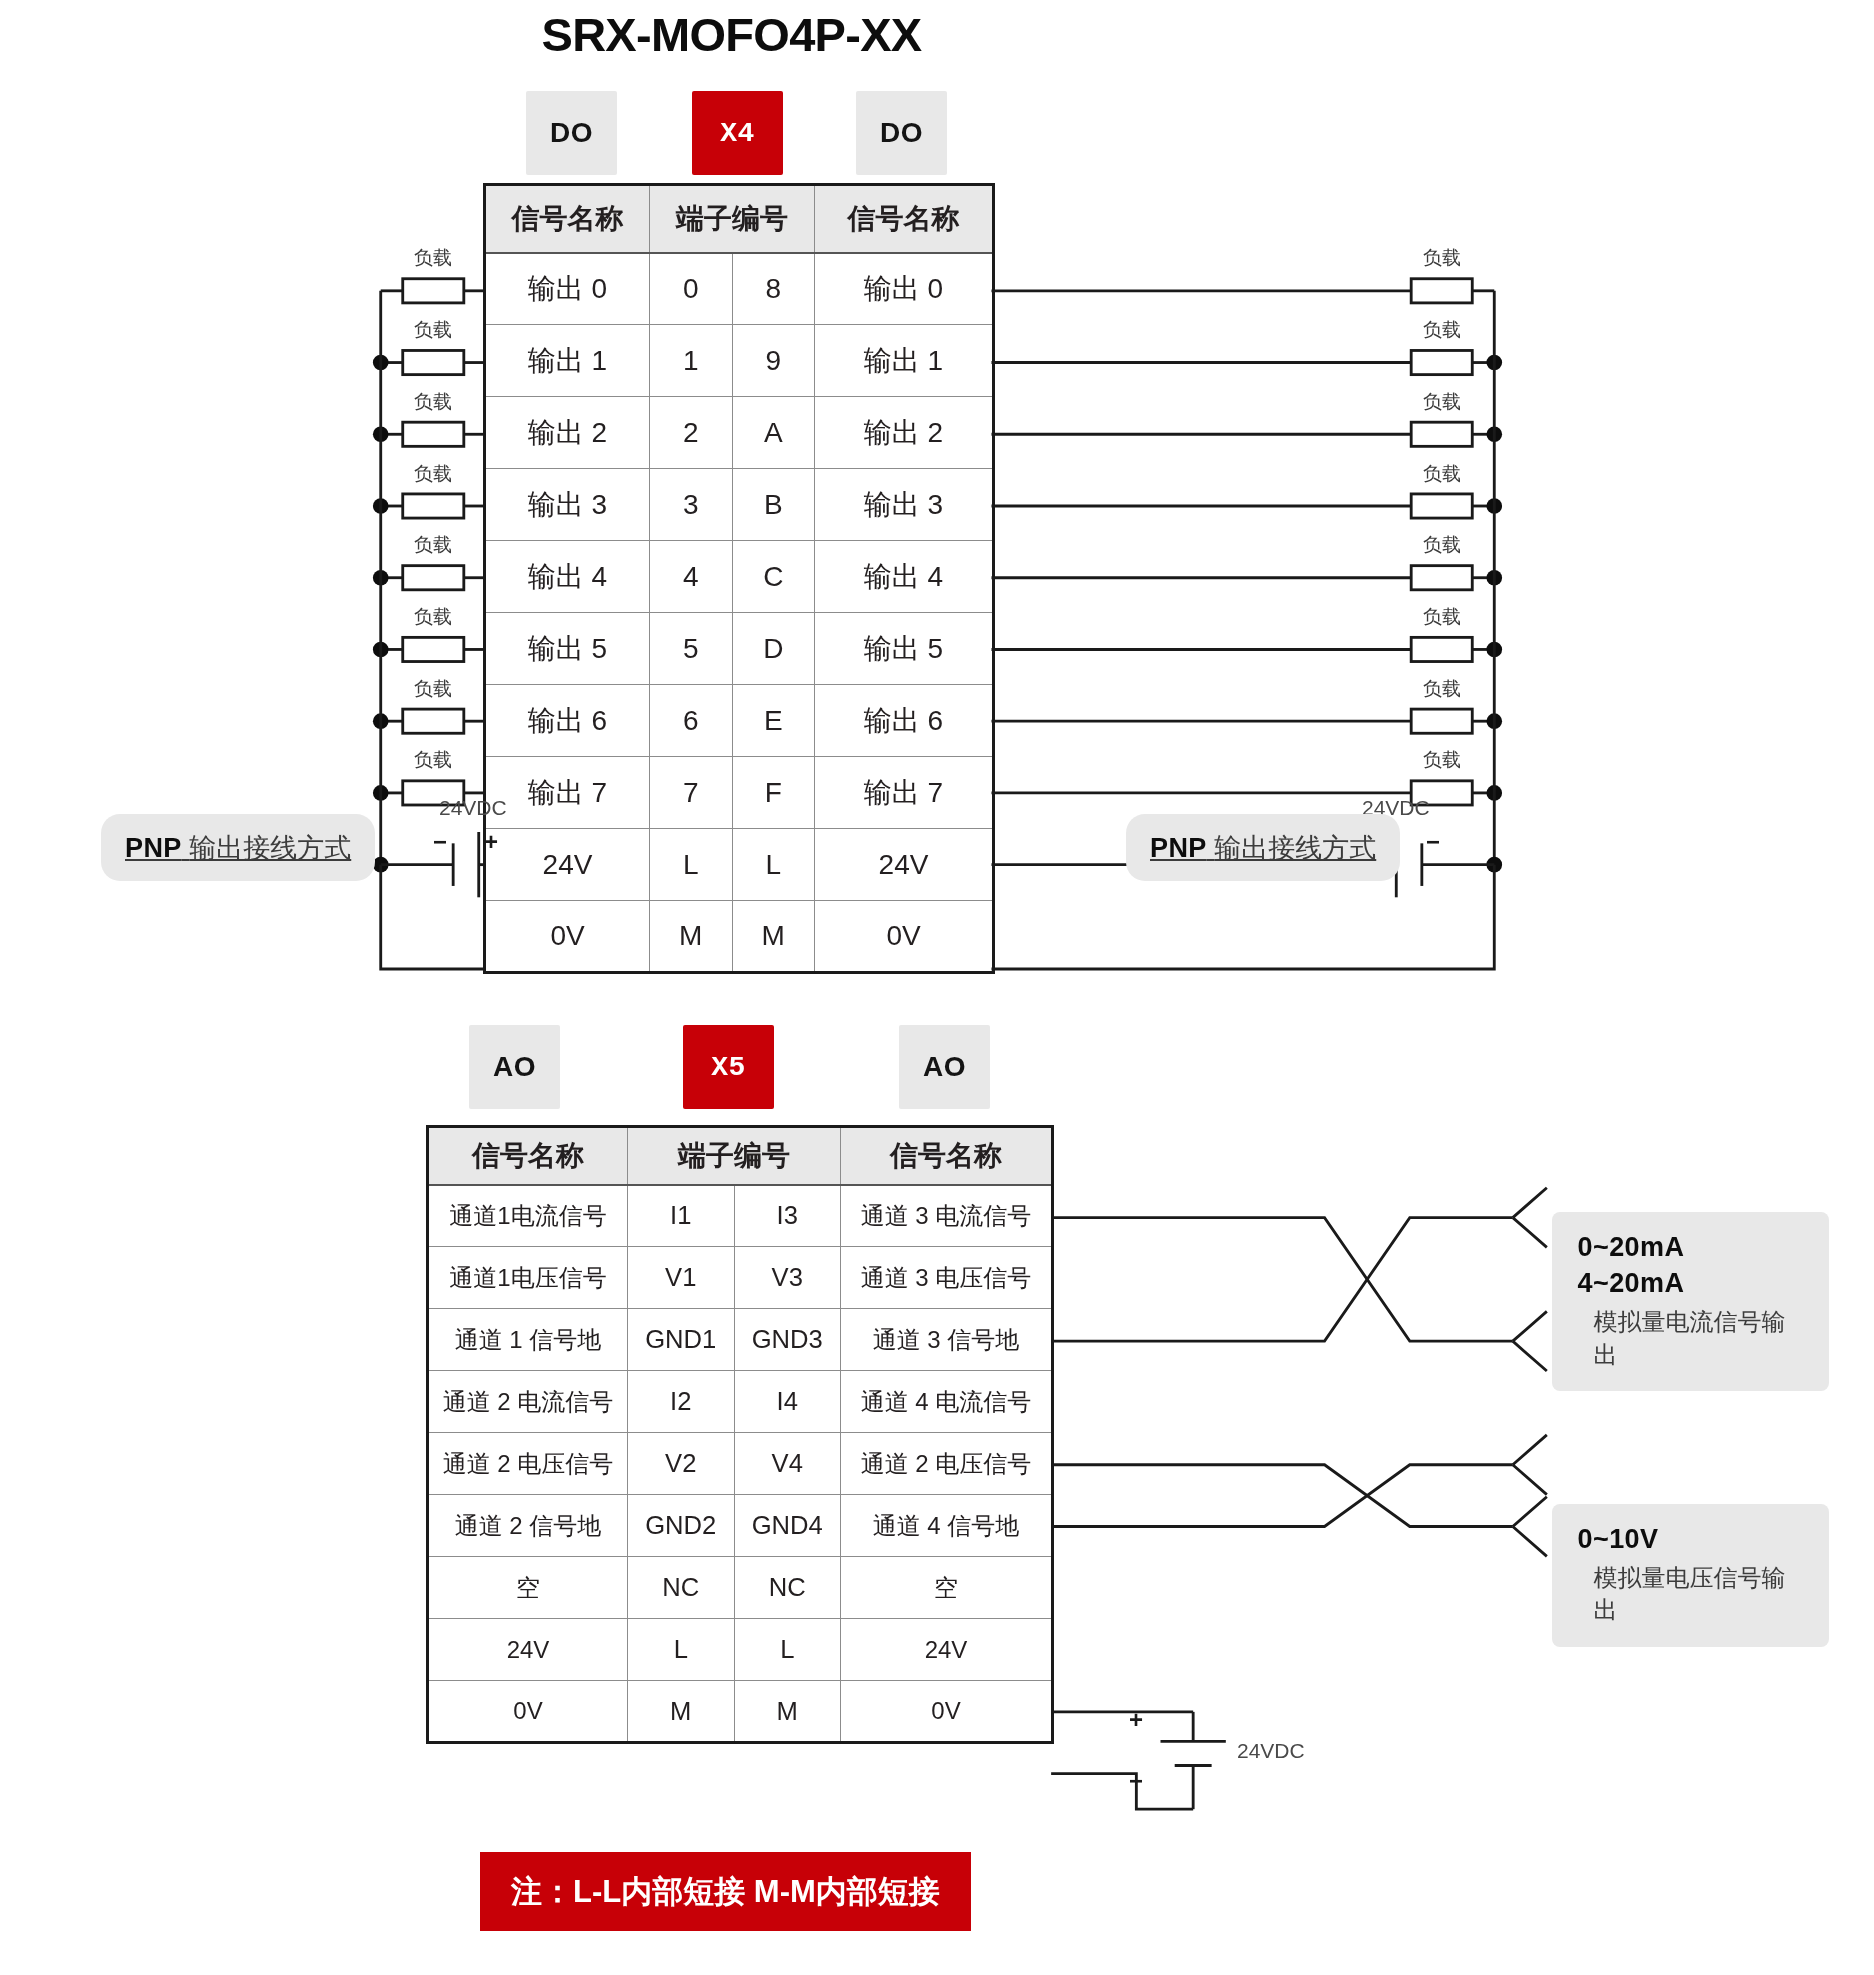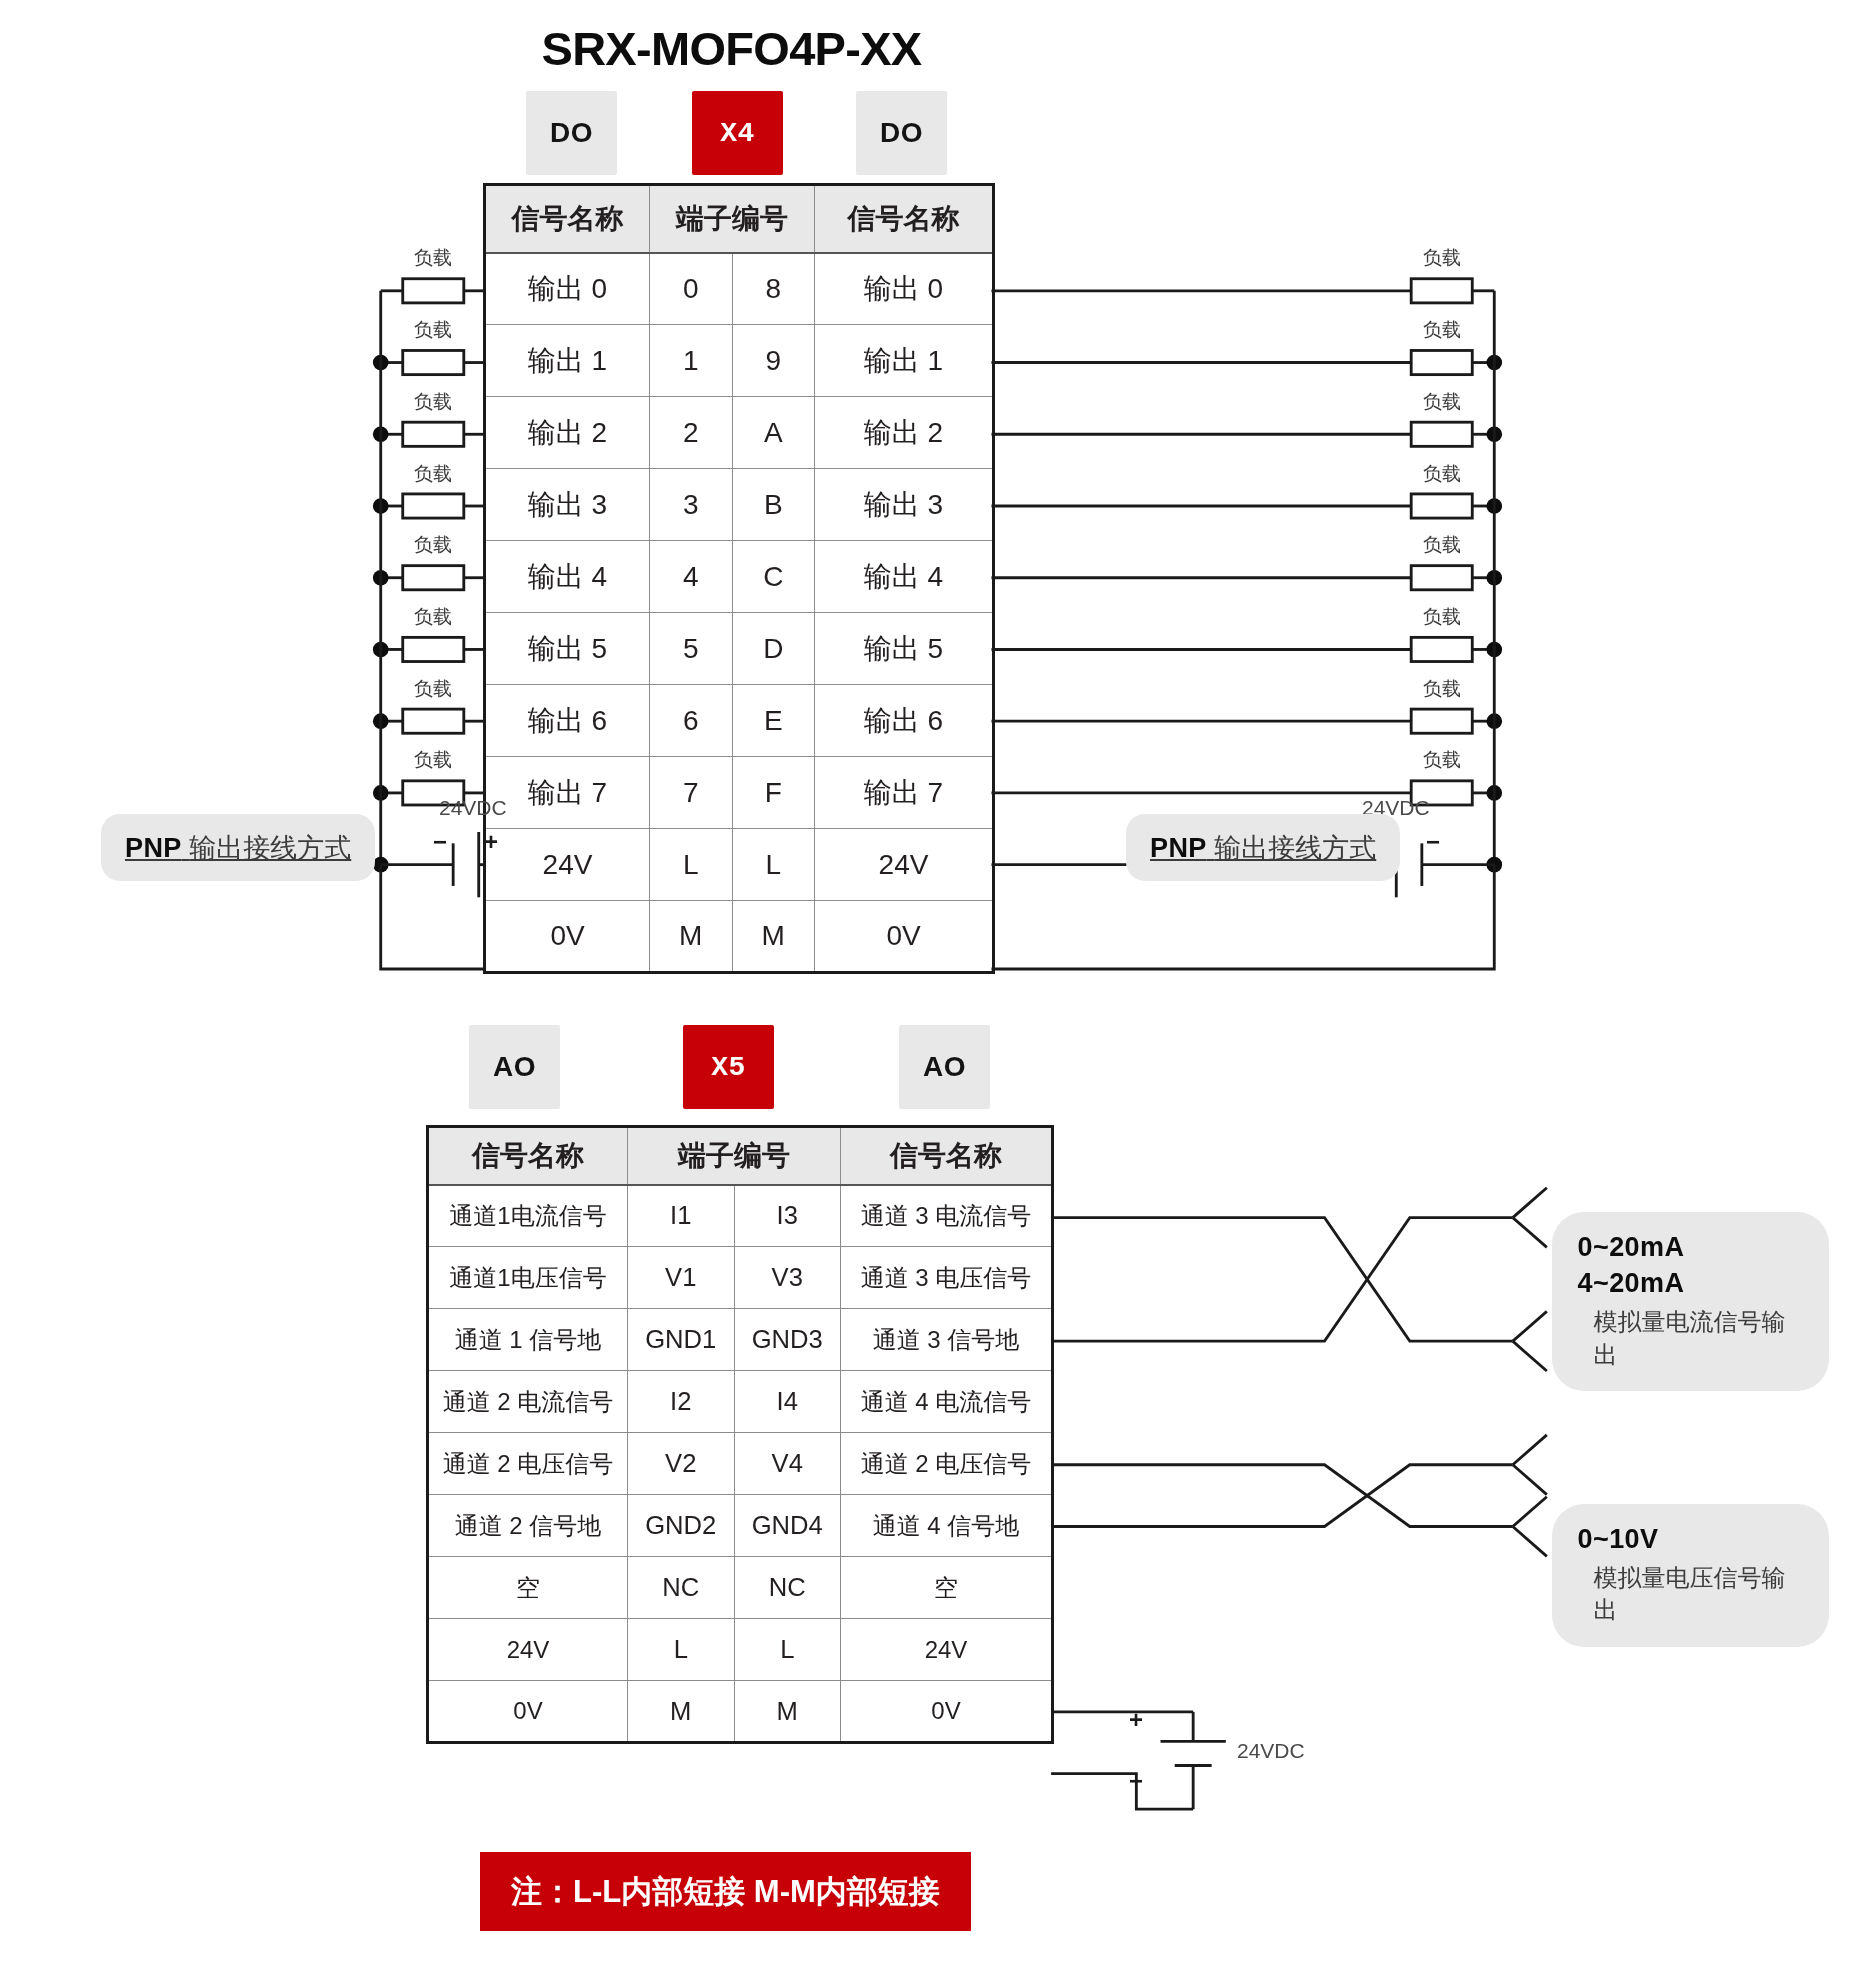--- a/index.html
+++ b/index.html
@@ -8,21 +8,21 @@
     background: #ffffff;
     font-family: "Liberation Sans", "DejaVu Sans", sans-serif;
     color: #231f20;
     overflow: hidden;
   }
   #root { position: relative; width: 1875px; height: 1975px; }
 
   
   .title {
     position: absolute;
-    left: 0; top: 21px; width: 1463px;
+    left: 0; top: 7px; width: 1463px;
     text-align: center;
     font-size: 47px;
     font-weight: bold;
     letter-spacing: -0.7px;
     color: #0d0d0d;
   }
 
   
   .badge {
     position: absolute;
@@ -99,21 +99,21 @@
     font-size: 27px;
     color: #3c3c3c;
     white-space: nowrap;
     text-decoration: underline;
   }
   .pill b { color: #0d0d0d; font-weight: bold; letter-spacing: 0.4px; }
 
   .callout {
     position: absolute;
     background: #e8e8e8;
-    border-radius: 32px;
+    border-radius: 8px;
     padding: 17px 25.6px 20px 25.6px;
     line-height: 1.35;
   }
   .callout .big {
     font-size: 27px; font-weight: bold; color: #0d0d0d;
     letter-spacing: 0.4px; display: block;
   }
   .callout .sub {
     font-size: 24px; color: #3c3c3c; display: block; margin-top: 4.3px; margin-left: 16px;
   }

